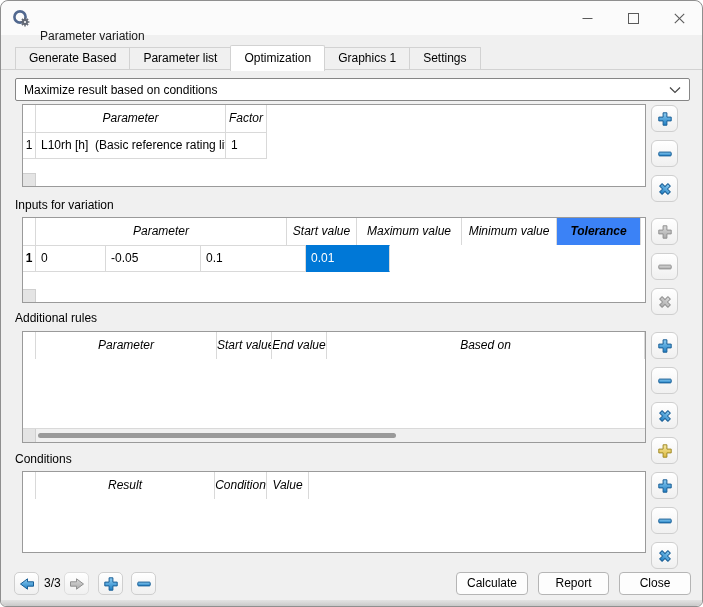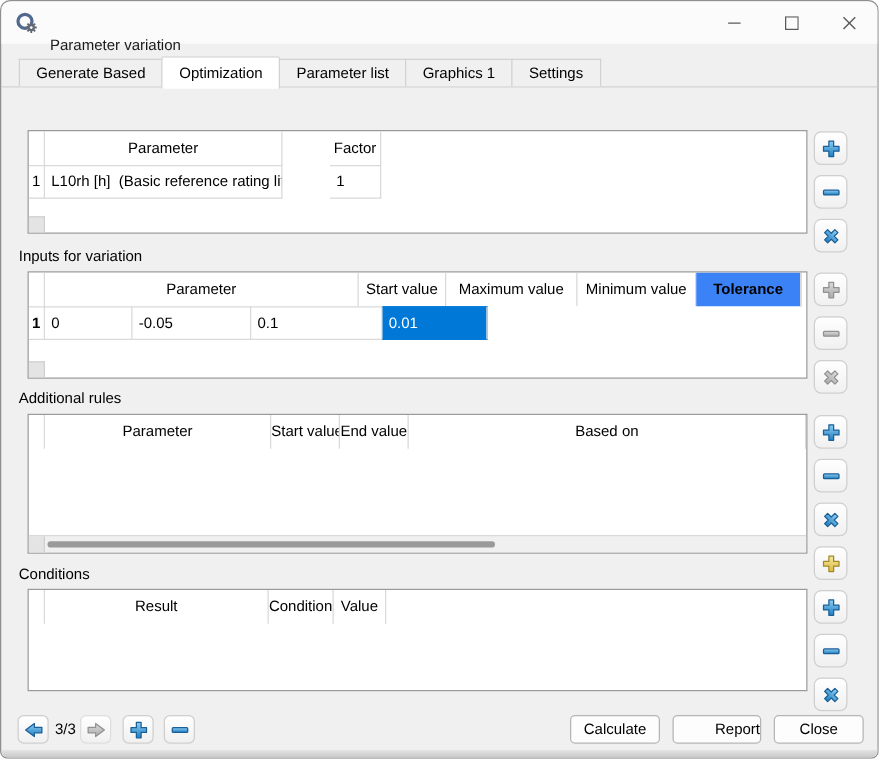--- a/index.html
+++ b/index.html
@@ -19,36 +19,36 @@
   .tab + .tab{margin-left:-1px;}
   .tab.active{height:25px;line-height:25px;background:#fff;margin-bottom:-1px;position:relative;z-index:5;border-radius:2px 2px 0 0;}
   
   .combo{position:absolute;top:77px;left:14px;width:675px;height:23px;background:#fff;border:1px solid #868686;
          border-radius:2px;box-sizing:border-box;display:flex;align-items:center;padding:0 8px;}
   .combo .chev{margin-left:auto;}
   
   .seclabel{position:absolute;left:14px;height:16px;line-height:16px;}
   
   .tbl{position:absolute;left:21px;width:624px;background:#fff;border:1px solid #9a9a9a;box-sizing:border-box;overflow:hidden;}
-  .hdr{display:flex;}
+  .hdr{display:flex;font-style:italic;}
   .hcell{height:27px;line-height:27px;text-align:center;border-right:1px solid #d9d9d9;box-sizing:border-box;flex:0 0 auto;overflow:hidden;white-space:nowrap;}
   .hcell.selcol{background:#3b82f6;font-weight:bold;text-align:center;}
   .drow{display:flex;}
   .dcell{height:27px;line-height:25px;border:1px solid #d9d9d9;border-left:none;box-sizing:border-box;flex:0 0 auto;
          padding-left:5px;white-space:pre;overflow:hidden;}
   .dcell.numcell{padding:0;text-align:center;border-left:none;}
   .dcell.sel{background:#0078d7;color:#fff;border-top-color:#0078d7;border-bottom-color:#0078d7;}
   .numcell.b{font-weight:bold;}
   .corner{position:absolute;left:0;bottom:0;width:13px;height:13px;background:#e4e4e4;
           border-top:1px solid #cfcfcf;border-right:1px solid #cfcfcf;box-sizing:border-box;}
   .hscroll{position:absolute;left:0;right:0;bottom:0;height:14px;background:#f0f0f0;border-top:1px solid #d9d9d9;box-sizing:border-box;}
   .hscroll .sb-corner{position:absolute;left:0;top:0;bottom:0;width:13px;background:#e4e4e4;border-right:1px solid #cfcfcf;box-sizing:border-box;}
   .hscroll .thumb{position:absolute;left:15px;top:4px;width:358px;height:5px;background:#9a9a9a;border-radius:3px;}
   
-  .t1-num{width:13px;} .t1-param{width:190px;} .t1-factor{width:41px;margin-left:38px;}
+  .t1-num{width:13px;} .t1-param{width:190px;} .t1-factor{width:41px;}
   .t2-num{width:13px;} .t2-param{width:251px;} .t2-start{width:70px;} .t2-min{width:95px;} .t2-max{width:105px;} .t2-tol{width:84px;}
   .t3-num{width:13px;} .t3-param{width:181px;} .t3-start{width:55px;} .t3-end{width:55px;} .t3-based{width:318px;}
   .t4-num{width:13px;} .t4-result{width:179px;} .t4-cond{width:52px;} .t4-value{width:42px;}
   
   .btncol{position:absolute;left:650px;display:flex;flex-direction:column;gap:8px;}
   .sqbtn{width:27px;height:27px;border:1px solid #cfcfcf;border-radius:6px;background:linear-gradient(#ffffff,#f0f0f0);
          display:flex;align-items:center;justify-content:center;box-sizing:border-box;}
   
   .navbtn{position:absolute;top:571px;width:25px;height:23px;border:1px solid #cfcfcf;border-radius:5px;
           background:linear-gradient(#ffffff,#f0f0f0);display:flex;align-items:center;justify-content:center;box-sizing:border-box;}
@@ -113,26 +113,34 @@
               <line x1="10.2" y1="0.8" x2="0.8" y2="10.2"></line>
             </g>
           </svg>
       </div>
     </div>
   </div>
 
   <div class="tabline"></div>
   <div class="tabstrip">
     <div class="tab">Generate Based</div>
+    <div class="tab">Parameter list</div>
     <div class="tab active">Optimization</div>
-    <div class="tab">Parameter list</div>
     <div class="tab">Graphics 1</div>
     <div class="tab">Settings</div>
   </div>
 
+  <div class="combo">
+    <span>Maximize result based on conditions</span>
+    <span class="chev">
+      <svg width="12" height="8" viewBox="0 0 12 8">
+          <polyline points="1,1.5 6,6.5 11,1.5" fill="none" stroke="#464646" stroke-width="1.2"></polyline>
+        </svg>
+    </span>
+  </div>
 
   <div class="tbl" style="top:103px;height:83px;">
     <div class="hdr">
       <div class="hcell t1-num"></div>
       <div class="hcell t1-param">Parameter</div>
       <div class="hcell t1-factor">Factor</div>
     </div>
     <div class="drow">
       <div class="dcell numcell t1-num">1</div>
       <div class="dcell t1-param">L10rh [h]  (Basic reference rating life)</div>
@@ -275,17 +283,17 @@
         <path d="M6.1 1.8h3.8v4.3h4.3v3.8H9.9v4.3H6.1V9.9H1.8V6.1h4.3z" fill="url(#gBlue)" stroke="#1a5f96" stroke-width="1" stroke-linejoin="round"></path>
       </svg>
   </div>
   <div class="navbtn" style="left:130px;">
     <svg width="16" height="16" viewBox="0 0 16 16">
         <rect x="1.8" y="6.1" width="12.4" height="3.8" rx="0.8" fill="url(#gBlue)" stroke="#1a5f96" stroke-width="1"></rect>
       </svg>
   </div>
 
   <div class="footbtn" style="left:455px;width:72px;">Calculate</div>
-  <div class="footbtn" style="left:537px;width:71px;text-align:right;">Report</div>
+  <div class="footbtn" style="left:537px;width:71px;">Report</div>
   <div class="footbtn" style="left:618px;width:72px;">Close</div>
 
   <div class="bottom-edge"></div>
 </div>
 
 </body></html>

